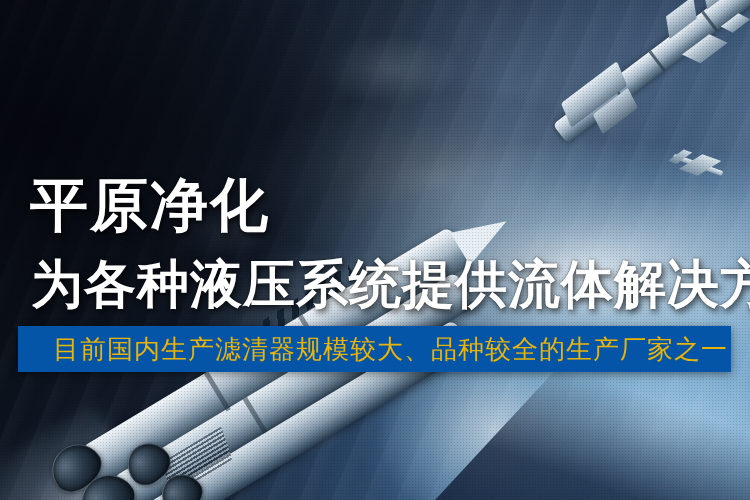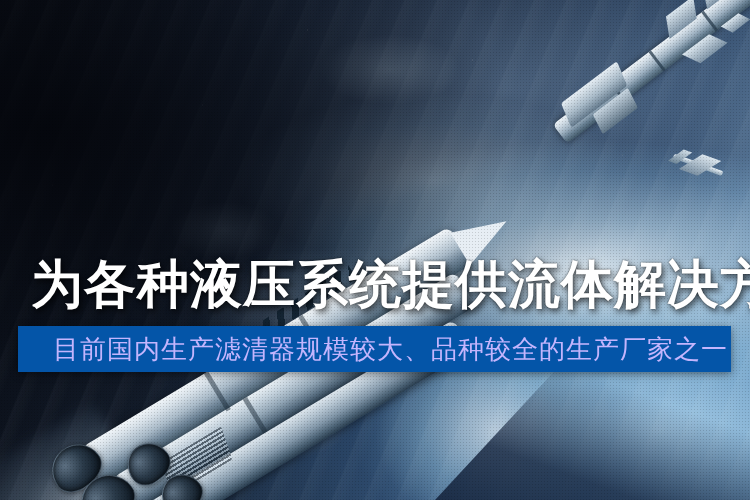--- a/index.html
+++ b/index.html
@@ -273,21 +273,21 @@
     background: #0455a8;
     box-shadow: 0 2px 8px rgba(0,0,0,.45);
   }
   .subbar-text {
     position: absolute;
     left: 35px; top: 0;
     height: 46px;
     display: flex; align-items: center;
     font-size: 26px;
     font-weight: 400;
-    color: #c4b5fd;
+    color: #eab308;
     letter-spacing: 1px;
     white-space: nowrap;
     font-family: "DejaVu Sans", "Liberation Sans", sans-serif;
   }
 </style>
 </head>
 <body>
 
 <div id="banner">
 
@@ -334,20 +334,21 @@
     <div class="nozzle n2"></div>
     <div class="nozzle n3"></div>
     <div class="nozzle n4"></div>
     <div class="nozzle n5"></div>
     <div class="ll-tip"></div>
   </div>
 
   <div class="bg-layer bg-halftone"></div>
 
 
+  <div class="headline-1">平原净化</div>
 
   <div class="headline-2">为各种液压系统提供流体解决方案</div>
 
   <div class="subbar">
     <div class="subbar-text">目前国内生产滤清器规模较大、品种较全的生产厂家之一</div>
   </div>
 
 </div>
 
 </body></html>

